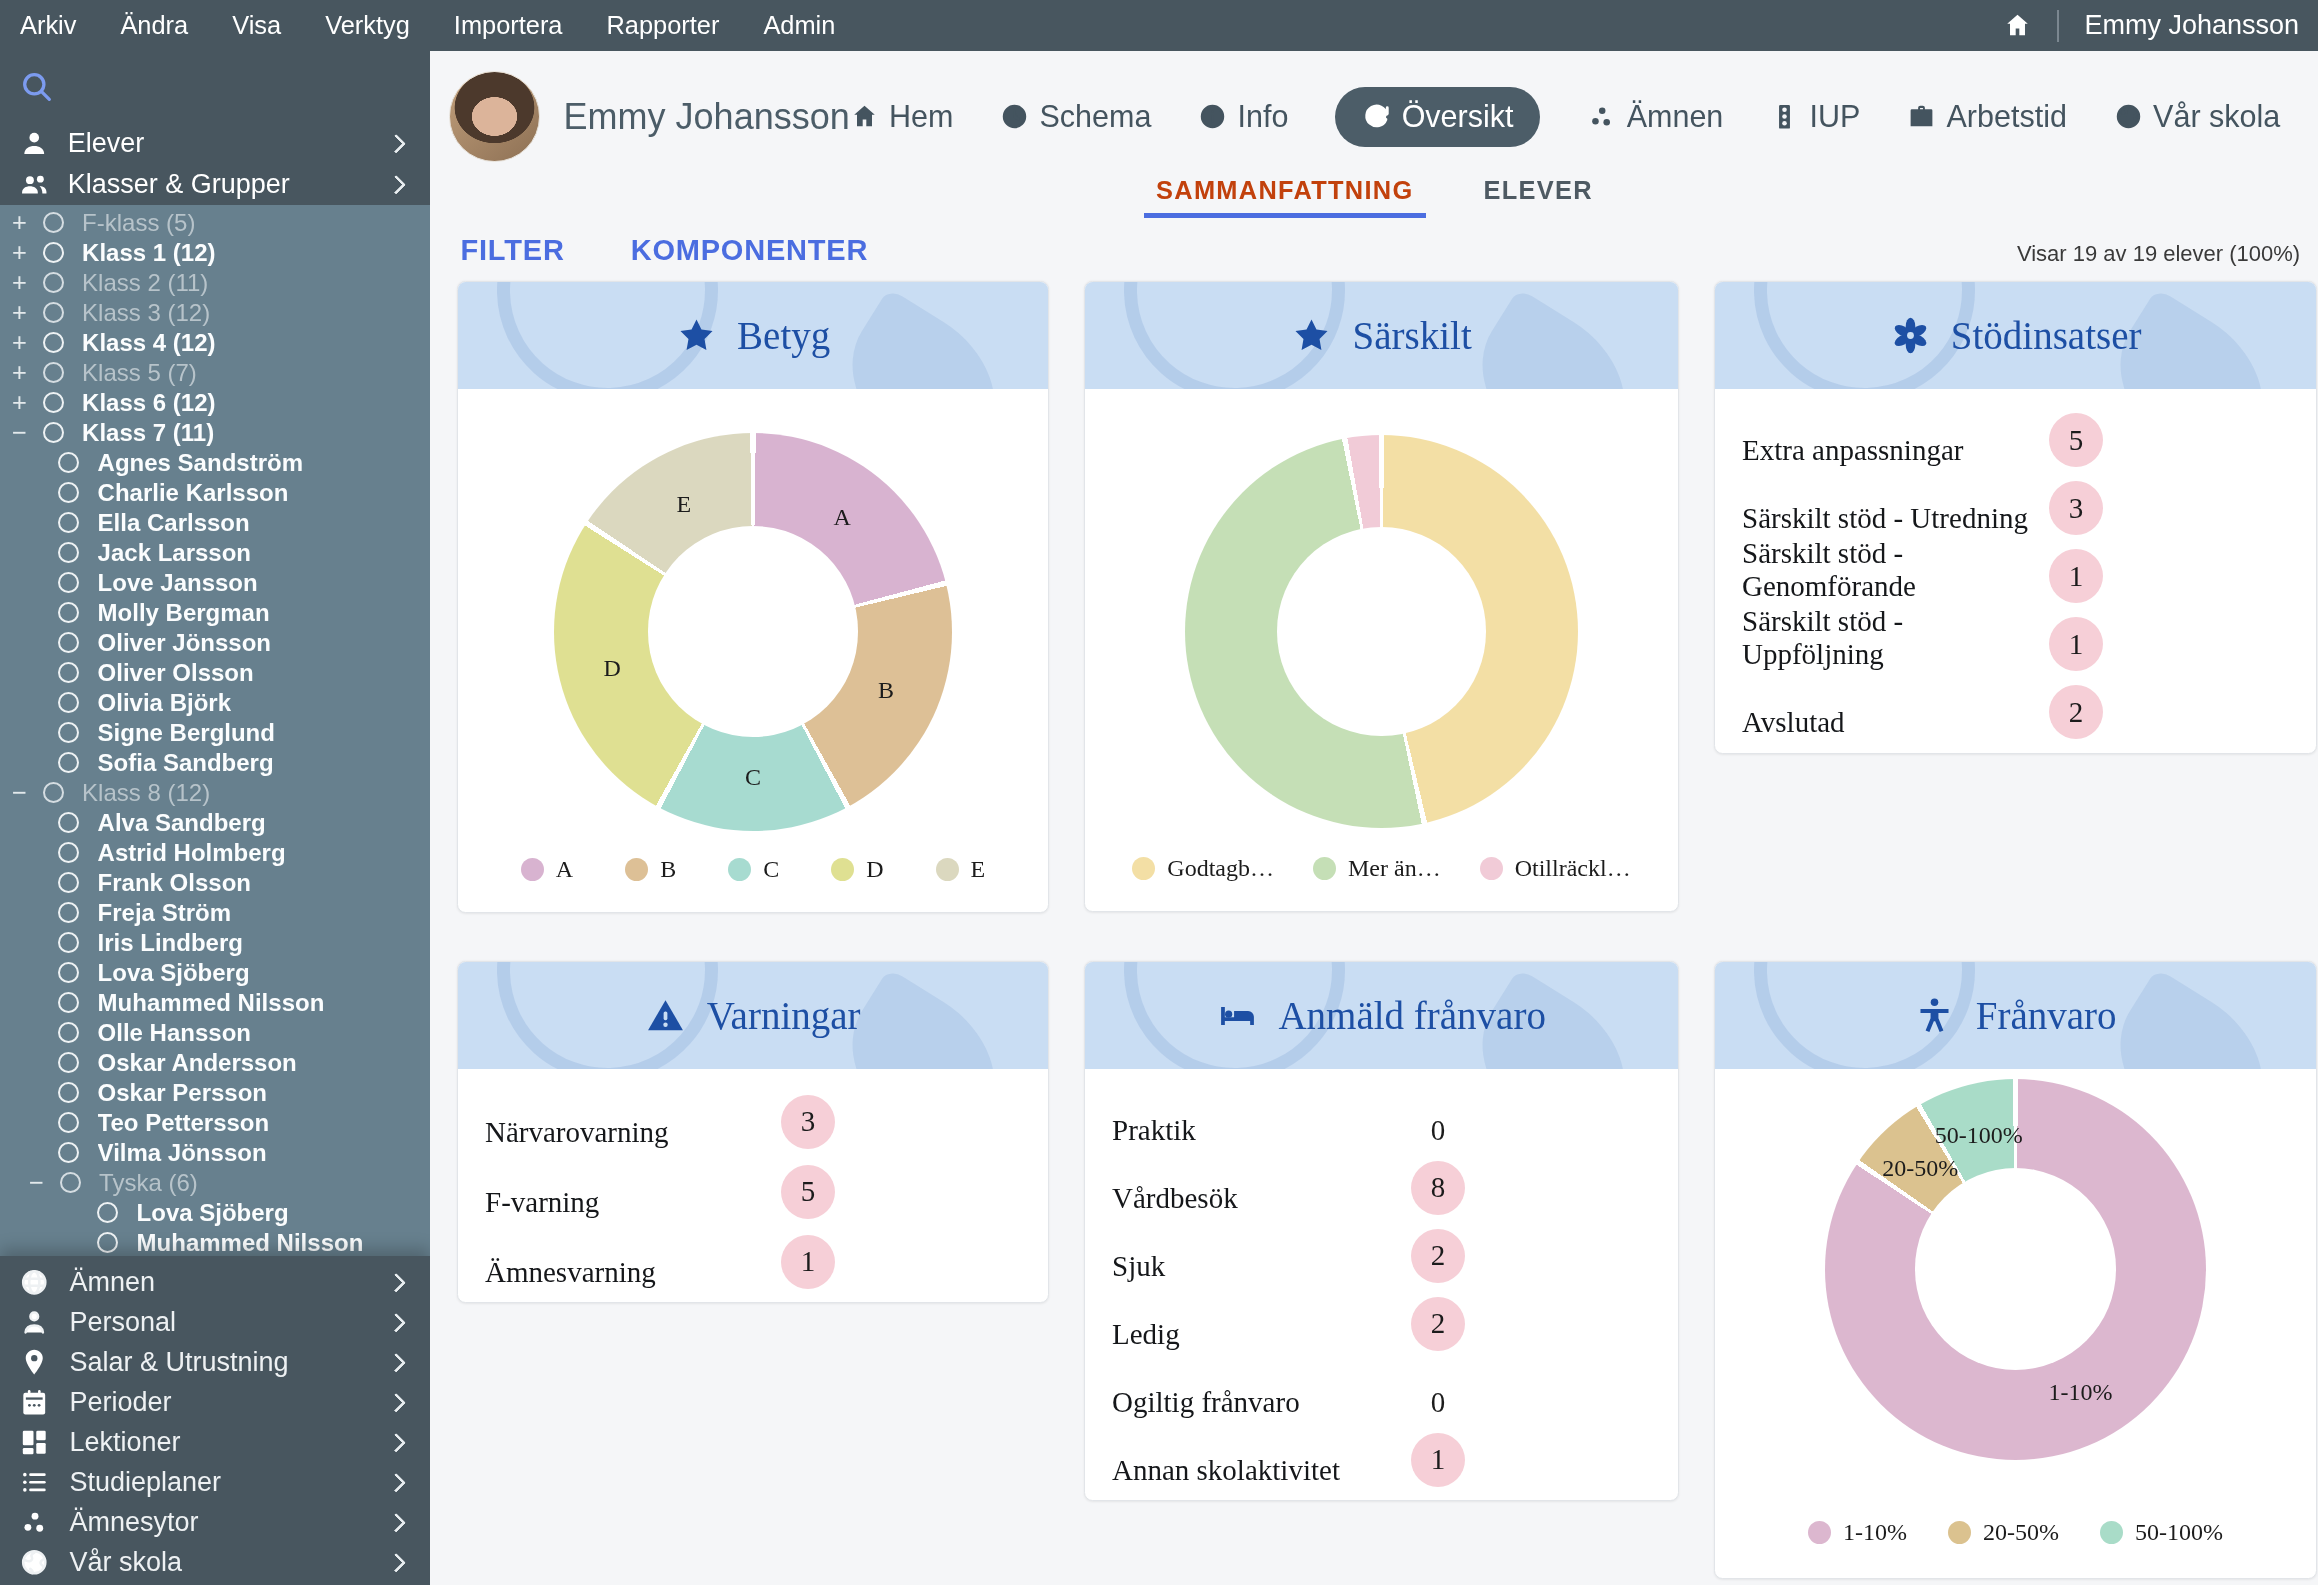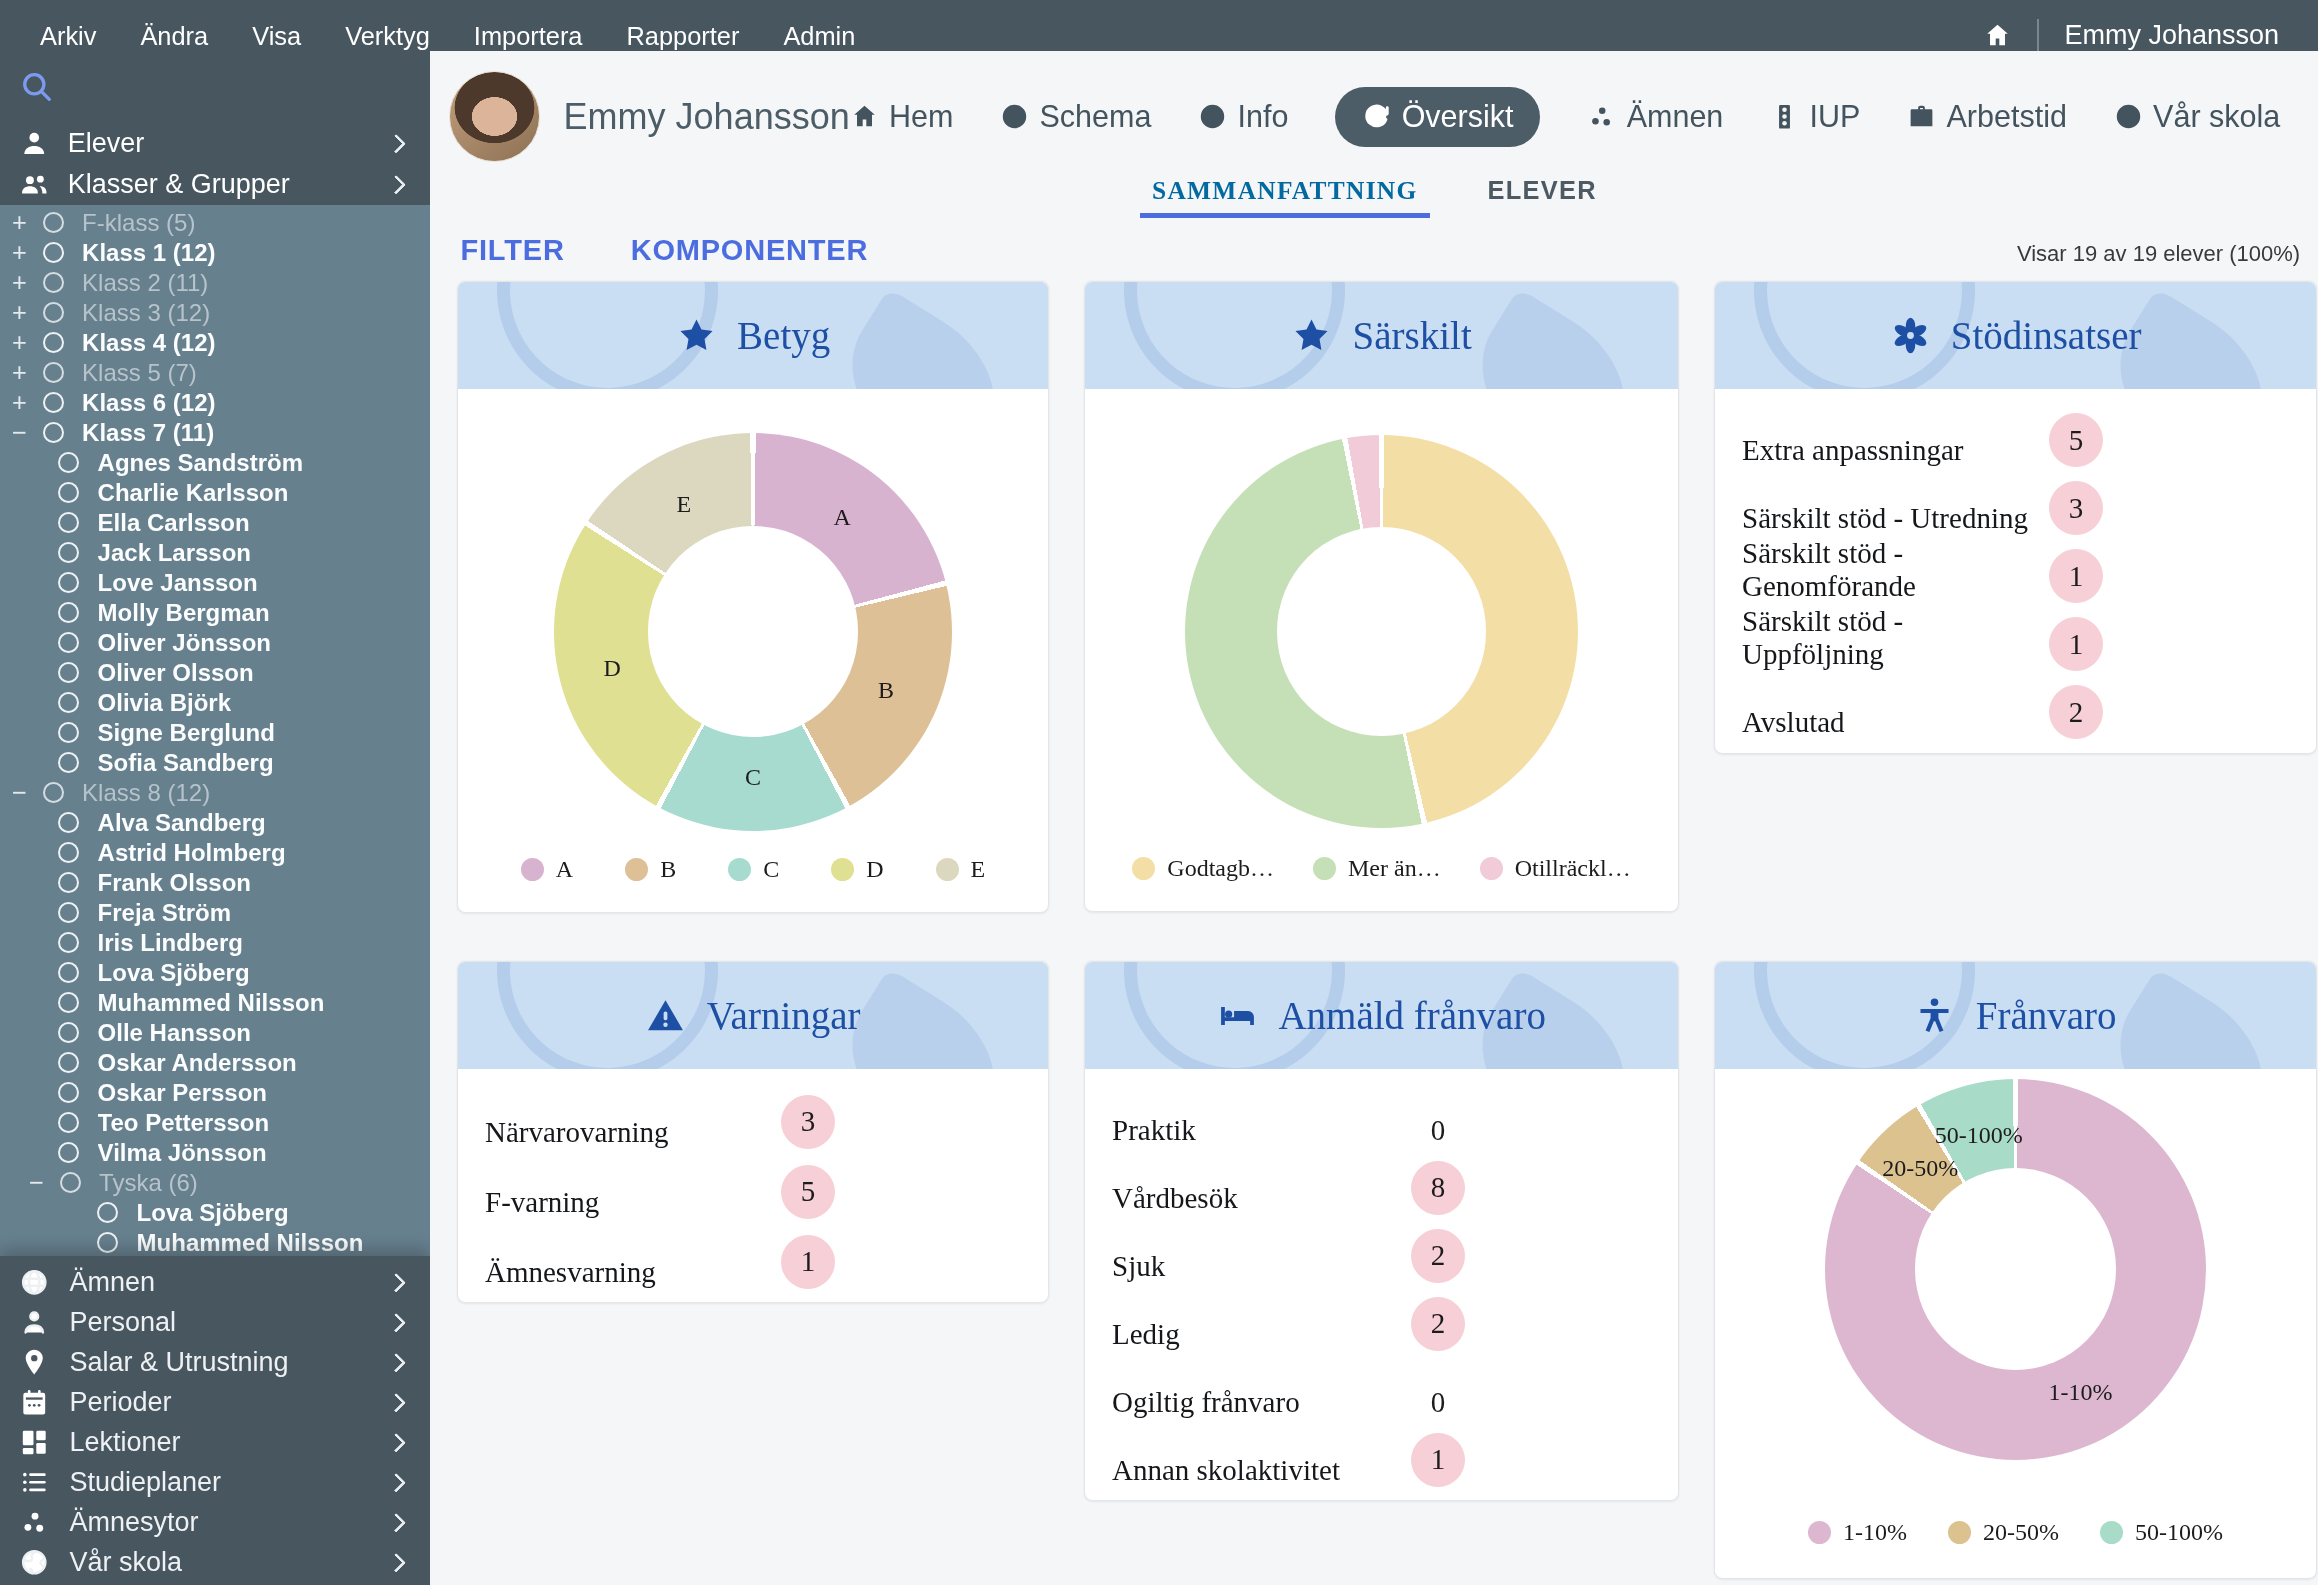--- a/index.html
+++ b/index.html
@@ -1,22 +1,22 @@
 <!DOCTYPE html>
 <html style="font-size:13.5px"><head>
 <meta charset="utf-8">
 <style>
   html,body{margin:0;padding:0;background:#e8eaec;}
   *{box-sizing:border-box;}
   .app{width:2319px;height:1586px;display:flex;flex-direction:column;overflow:hidden;
        font-family:"Liberation Sans",sans-serif;background:#f5f6f8;}
 
   
-  .menubar{height:51px;flex:none;background:#48565f;display:flex;align-items:flex-end;
-           padding:0 40px;color:#fff;}
+  .menubar{height:51px;flex:none;background:#48565f;display:flex;align-items:center;
+           padding:0 20px;color:#fff;}
   .menu-items{display:flex;align-items:center;}
   .menu-item{font-size:25.4px;margin-right:44px;cursor:default;white-space:nowrap;}
   .menubar-right{margin-left:auto;display:flex;align-items:center;gap:25.4px;}
   .menubar-right .icon svg{width:29px;height:29px;fill:#fff;display:block;}
   .mb-divider{width:1.7px;height:32px;background:#7b8790;}
   .mb-user{font-size:27px;white-space:nowrap;}
 
   
   .content{flex:1;display:flex;min-height:0;}
 
@@ -54,21 +54,21 @@
       linear-gradient(140deg,#c2a07c,#8d7054);}
   .profile-name{font-size:36px;color:#4c5d68;margin-left:24px;white-space:nowrap;}
   .tabs{display:flex;align-items:center;gap:47px;margin-left:auto;}
   .tab{display:flex;align-items:center;gap:10.2px;font-size:30.5px;color:#44545f;white-space:nowrap;cursor:default;}
   .tab .icon svg{width:29px;height:29px;fill:currentColor;display:block;}
   .tab.active{background:#4c5d68;color:#fff;border-radius:42px;padding:12.7px 27px;}
 
   .subtabs{display:flex;justify-content:center;gap:46px;flex:none;
            font-size:25.4px;font-weight:600;letter-spacing:1.3px;color:#4e5a63;}
   .subtab{padding:6.8px 12px 8.5px;border-bottom:5.1px solid transparent;cursor:default;}
-  .subtab.active{color:#0369a1;border-bottom-color:#4b6de0;font-family:Liberation Serif, serif;}
+  .subtab.active{color:#c2410c;border-bottom-color:#4b6de0;}
 
   .toolbar{display:flex;align-items:flex-end;padding:15.2px 12px 0 30.5px;flex:none;}
   .tb-link{color:#4b6de0;font-size:29px;font-weight:600;letter-spacing:0.8px;margin-right:66px;cursor:default;}
   .showing{margin-left:auto;color:#3a3a3a;font-size:22px;padding-right:6.8px;}
 
   
   .cards{display:grid;grid-template-columns:592px 595px 603px;gap:40px 35px;
          padding:14.4px 0 0 27px;align-items:start;flex:1;min-height:0;font-family:Liberation Serif, serif;}
   .card{background:#fff;border:0.8px solid #e2e5e9;border-radius:8.5px;overflow:hidden;
         box-shadow:0 0.8px 2.5px rgba(0,0,0,.07);}

